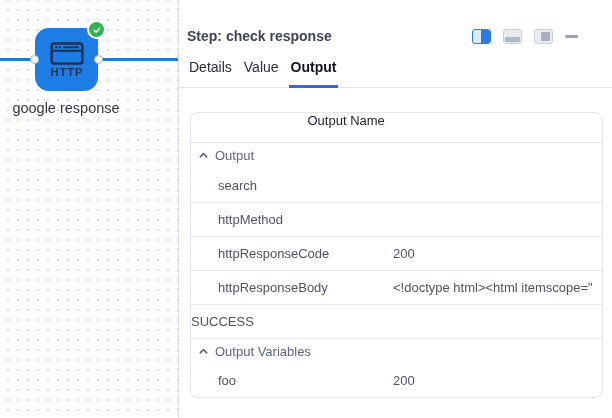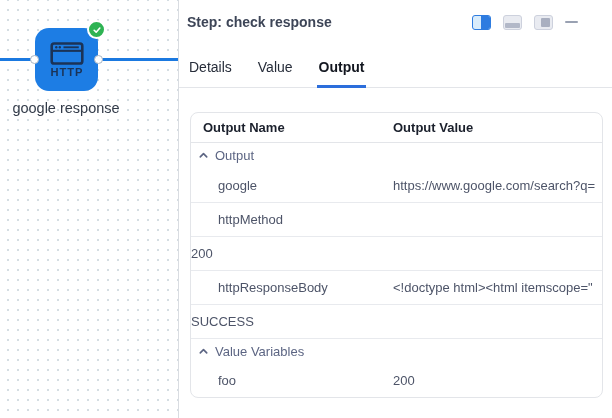--- a/index.html
+++ b/index.html
@@ -23,44 +23,44 @@
   .port-right { right:-5px; top:27px; }
   .badge { position:absolute; left:52px; top:-8px; width:19px; height:19px; border-radius:50%;
     background:#2eb353; border:2px solid #fff; display:flex; align-items:center; justify-content:center; }
   .badge svg { width:10px; height:10px; }
   .node-label { position:absolute; top:100px; left:66px; transform:translateX(-50%);
     white-space:nowrap; font-size:14.5px; color:#333b49; }
 
   
   .panel { position:absolute; left:178px; top:0; right:0; bottom:0; background:#fff;
     border-left:1px solid #d9dce1; }
-  .panel-header { height:44px; display:flex; align-items:center; justify-content:space-between;
+  .panel-header { height:44px; display:flex; align-items:flex-end; justify-content:space-between;
     padding:0 34px 0 8px; }
   .panel-title { font-size:14px; font-weight:bold; color:#3d4557; }
   .header-actions { display:flex; align-items:center; gap:12px; }
   .vicon { position:relative; width:19px; height:15px; border-radius:3px; display:inline-block; cursor:pointer; }
   .vicon-split { border:1.5px solid #2e7ce0; background:#d9ecfb; overflow:hidden; }
   .vicon-split .fill { position:absolute; top:0; right:0; bottom:0; width:55%; background:#2e7ce0; }
   .vicon-gray { background:#e9ebf1; border:1px solid #cdd1dd; }
   .vicon-bottom .bar { position:absolute; left:1px; right:1px; bottom:1px; height:5px;
     background:#b2b8c8; border-radius:1px; }
   .vicon-right .blk { position:absolute; top:2px; bottom:2px; right:2px; width:9px;
     background:#a9afc0; border-radius:1px; }
   .minus { width:13px; height:2.5px; background:#99a1b2; border-radius:2px; cursor:pointer; }
 
-  .tabs { display:flex; gap:22px; padding-left:8px; border-bottom:1px solid #e3e5e9; }
+  .tabs { display:flex; gap:8px; padding-left:8px; border-bottom:1px solid #e3e5e9; }
   .tab { font-size:14px; color:#272d3a; padding:15px 2px 12px; cursor:pointer; }
   .tab--active { font-weight:bold; color:#12161f; border-bottom:3px solid #2c6edb;
     padding-bottom:9px; margin-bottom:-1px; }
 
   
   .card { margin:24px 0 0 11px; width:413px; border:1px solid #e3e5e9; border-radius:8px;
     overflow:hidden; font-size:13px; color:#4d5468; background:#fff; }
   .trow { display:flex; align-items:center; }
-  .thead { height:30px; border-bottom:1px solid #e3e5e9; font-weight:bold; color:#1b202c; }
+  .thead { height:30px; border-bottom:1px solid #e3e5e9; font-weight:normal; color:#1b202c;flex-direction:column; }
   .cell-name { width:202px; flex:none; padding-left:27px; }
   .thead .cell-name { padding-left:12px; }
   .cell-val { flex:1; min-width:0; white-space:nowrap; overflow:hidden; }
   .grow { height:25px; padding-left:6px; gap:6px; color:#5c6583; }
   .grow .chev { width:12px; height:12px; display:flex; align-items:center; justify-content:center; }
   .vrow { height:34px; }
   .bt { border-top:1px solid #e8eaee; }
 </style>
 </head>
 <body>
@@ -111,57 +111,56 @@
     <div class="tabs">
       <div class="tab">Details</div>
       <div class="tab">Value</div>
       <div class="tab tab--active">Output</div>
     </div>
 
     <div class="card">
 
       <div class="trow thead">
         <div class="cell-name">Output Name</div>
-        <div class="cell-val">Output Value</div>
       </div>
 
       <div class="trow grow">
         <span class="chev">
           <svg viewBox="0 0 12 12" width="11" height="11">
               <path d="M2.5 7.5 L6 4 L9.5 7.5" stroke="#5c6583" stroke-width="1.8" fill="none" stroke-linecap="round" stroke-linejoin="round"></path>
             </svg>
         </span>
         <span>Output</span>
       </div>
 
       <div class="trow vrow">
-        <div class="cell-name">google</div>
-        <div class="cell-val">https://www.google.com/search?q=</div>
+        <div class="cell-name">search</div>
       </div>
       <div class="trow vrow bt">
         <div class="cell-name">httpMethod</div>
       </div>
       <div class="trow vrow bt">
+        <div class="cell-name">httpResponseCode</div>
         <div class="cell-val">200</div>
       </div>
       <div class="trow vrow bt">
         <div class="cell-name">httpResponseBody</div>
         <div class="cell-val">&lt;!doctype html&gt;&lt;html itemscope="</div>
       </div>
       <div class="trow vrow bt">
         <div class="cell-val">SUCCESS</div>
       </div>
 
       <div class="trow grow bt">
         <span class="chev">
           <svg viewBox="0 0 12 12" width="11" height="11">
               <path d="M2.5 7.5 L6 4 L9.5 7.5" stroke="#5c6583" stroke-width="1.8" fill="none" stroke-linecap="round" stroke-linejoin="round"></path>
             </svg>
         </span>
-        <span>Value Variables</span>
+        <span>Output Variables</span>
       </div>
 
       <div class="trow vrow">
         <div class="cell-name">foo</div>
         <div class="cell-val">200</div>
       </div>
 
     </div>
   </div>
 </div>

